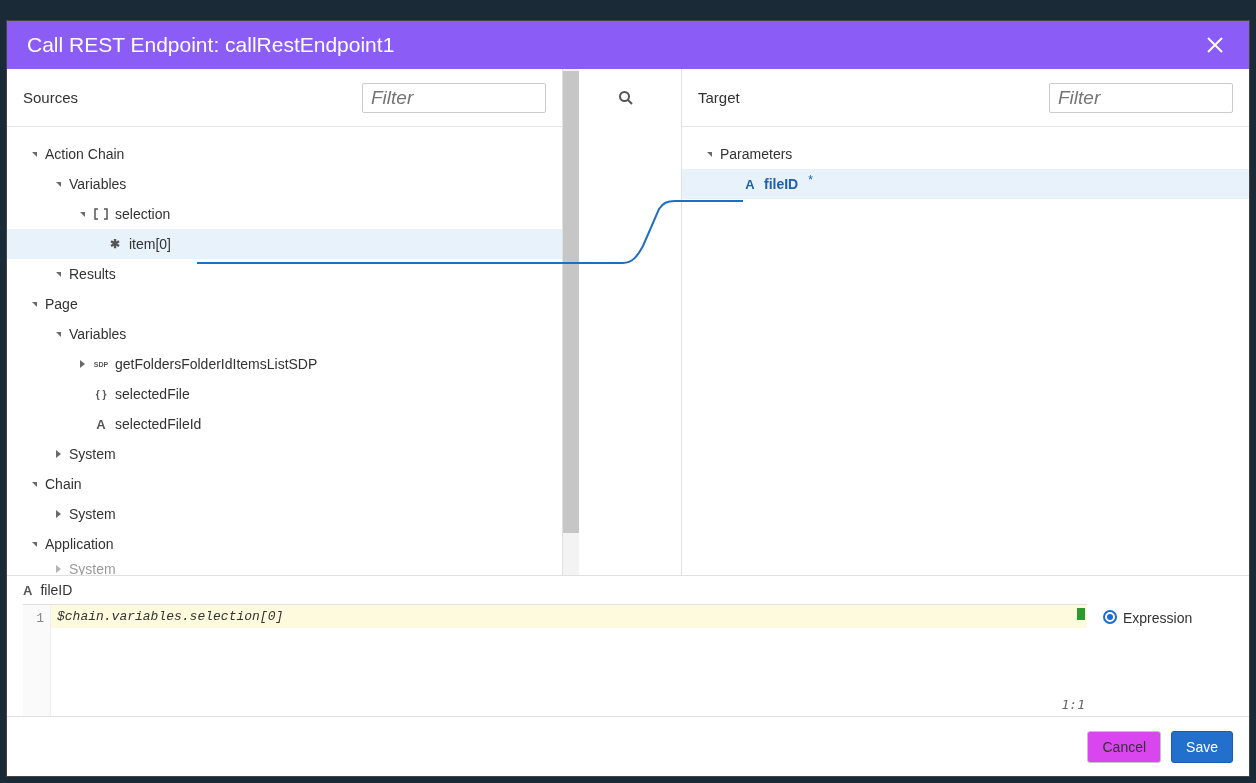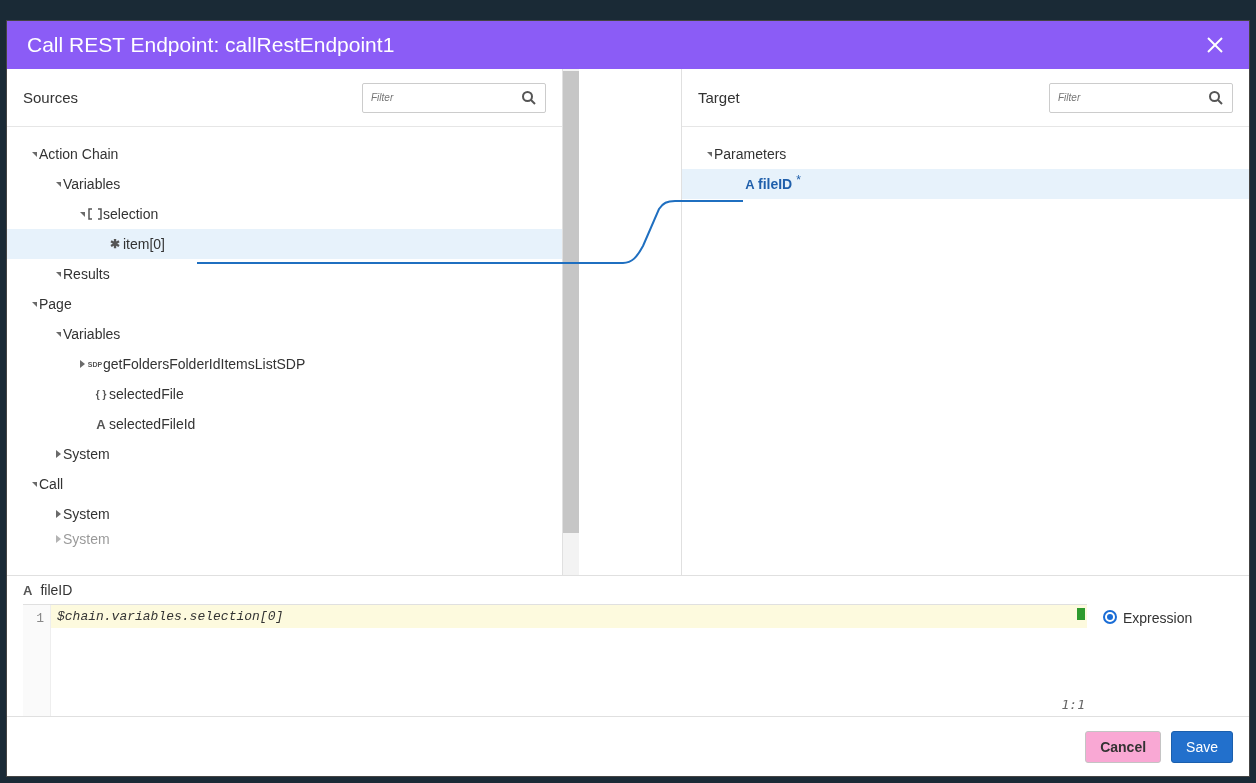--- a/index.html
+++ b/index.html
@@ -24,26 +24,26 @@
   .panel.gap .scrollthumb { position: absolute; left: 0; top: 2px; width: 16px; height: 462px; background: #c6c6c6; }
   .panel.target { flex: 1; }
   .panel-head {
     height: 58px; display: flex; align-items: center; padding: 0 16px 0 16px; border-bottom: 1px solid #e6e6e6; gap: 29px;
   }
   .panel-head .label { font-size: 15px; color: #333; flex: 1; }
   .filter {
     width: 184px; height: 30px; border: 1px solid #ccc; border-radius: 2px; background: #fff;
     display: flex; align-items: center; padding: 0 8px;
   }
-  .filter input { flex: 1; border: none; outline: none; font-size: 10px; font-style: italic; color: #777; background: transparent; }
+  .filter input { flex: 1; border: none; outline: none; font-size: 19px; font-style: italic; color: #777; background: transparent; }
   .filter .mag { width: 16px; height: 16px; }
   .filter .mag svg { width: 16px; height: 16px; stroke: #555; fill: none; stroke-width: 2; }
   .tree { flex: 1; overflow: hidden; padding-top: 12px; font-size: 14px; color: #333; }
   .tree-row {
-    height: 30px; display: flex; align-items: center; padding-left: var(--indent, 12px);
+    height: 30px; display: flex; align-items: center; gap: 6px; padding-left: var(--indent, 12px);
     white-space: nowrap;
   }
   .tree-row .tw { width: 10px; height: 10px; display: inline-flex; align-items: center; justify-content: center; color: #777; font-size: 10px; }
   .tree-row .ic { width: 16px; height: 14px; display: inline-flex; align-items: center; justify-content: center; font-size: 11px; color: #555; font-weight: bold; }
   .tree-row .lbl { font-size: 14px; }
   .hl { background: #e7f2fb; }
   .hl.target-param .lbl { color: #1f5fab; font-weight: 700; }
   .hl.target-param .ic { color: #1f5fab; }
   .star { color: #1f5fab; margin-left: 4px; position: relative; top: -4px; font-size: 12px; }
   
@@ -62,21 +62,21 @@
   .codeline { flex: 1; padding-top: 0; position: relative; font-style: italic; }
   .codeline .line1 { background: #fdfade; padding: 4px 6px; }
   .codeline .mark { position: absolute; right: 2px; top: 3px; width: 8px; height: 12px; background: #2e9a2e; }
   .codeline .pos { position: absolute; right: 2px; bottom: 4px; font-size: 13px; color: #666; font-family: Consolas, monospace; }
   .code-right { width: 130px; display: flex; align-items: flex-start; padding-top: 6px; gap: 6px; }
   .radio { width: 14px; height: 14px; border: 2px solid #1a6dd6; border-radius: 50%; display: inline-flex; align-items: center; justify-content: center; }
   .radio .dot { width: 6px; height: 6px; background: #1a6dd6; border-radius: 50%; }
   
   .footer { height: 60px; border-top: 1px solid #e0e0e0; display: flex; justify-content: flex-end; align-items: center; padding: 0 16px; gap: 10px; }
   .btn { height: 32px; padding: 0 14px; border-radius: 3px; font-size: 14px; cursor: pointer; display: inline-flex; align-items: center; }
-  .btn.secondary { background: #f9a8d4; border: 1px solid #c4c4c4; color: #333; font-weight: bold; }
+  .btn.secondary { background: #d946ef; border: 1px solid #c4c4c4; color: #333; }
   .btn.primary { background: #2270cc; border: 1px solid #1a5fad; color: #fff; }
   .ic.brackets::before { content: "{ }"; font-size: 10px; }
   .ic.sdp::before { content: "SDP"; font-size: 7px; letter-spacing: 0; }
   .ic.sel svg { width: 14px; height: 12px; }
   .ic.letterA::before { content: "A"; font-size: 13px; font-weight: bold; }
   .ic.asterisk::before { content: "✱"; font-size: 12px; }
   .tw.open::before { content: ""; display: block; width: 0; height: 0; border-top: 5px solid #6a6a6a; border-left: 5px solid transparent; }
   .tw.closed::before { content: ""; display: block; width: 0; height: 0; border-left: 5px solid #6a6a6a; border-top: 4px solid transparent; border-bottom: 4px solid transparent; }
 </style>
 </head>
@@ -158,25 +158,29 @@
           <div class="tree-row" style="--indent:86px">
               <span class="ic letterA"></span>
               <span class="lbl">selectedFileId</span>
             </div>
           <div class="tree-row" style="--indent:46px">
               <span class="tw closed"></span>
               <span class="lbl">System</span>
             </div>
           <div class="tree-row" style="--indent:22px">
               <span class="tw open"></span>
-              <span class="lbl">Call</span>
+              <span class="lbl">Chain</span>
             </div>
           <div class="tree-row" style="--indent:46px">
               <span class="tw closed"></span>
               <span class="lbl">System</span>
+            </div>
+          <div class="tree-row" style="--indent:22px">
+              <span class="tw open"></span>
+              <span class="lbl">Application</span>
             </div>
           <div class="tree-row" style="--indent:46px; opacity:0.5; height:20px; overflow:hidden;">
               <span class="tw closed"></span>
               <span class="lbl">System</span>
             </div>
         </div>
       </div>
 
       <div class="panel gap">
         <div class="scrolltrack">

